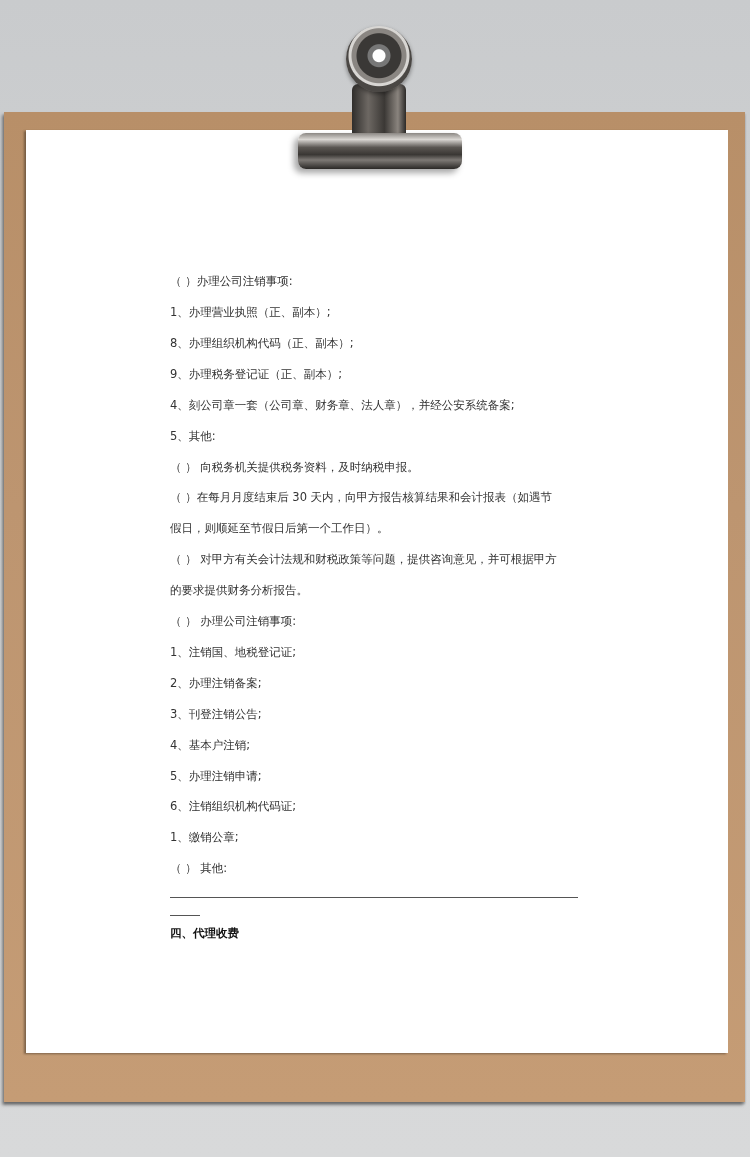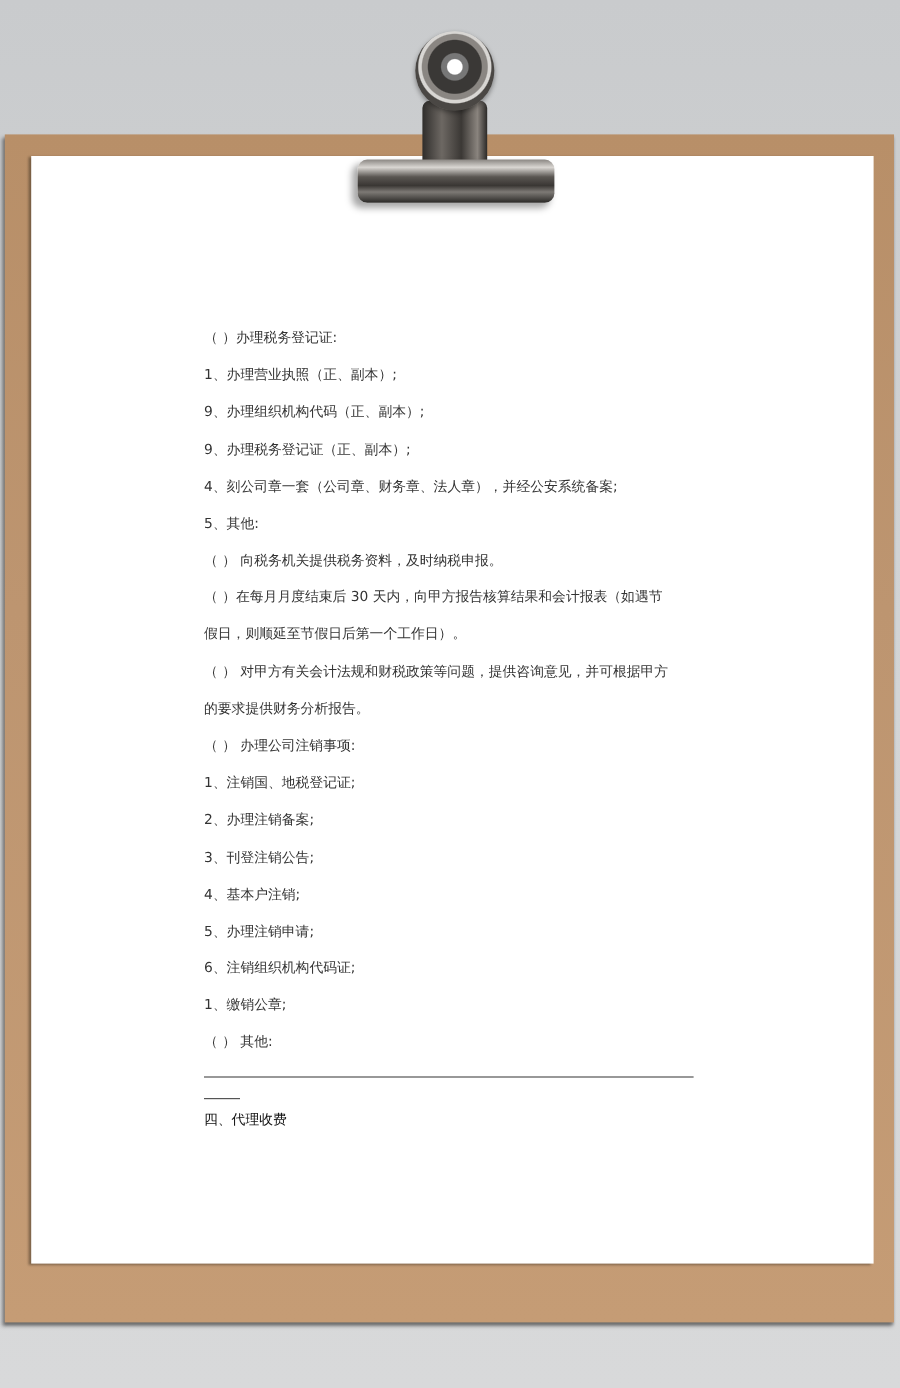--- a/index.html
+++ b/index.html
@@ -16,21 +16,21 @@
   .paper {
     position: absolute; left: 26px; top: 130px; width: 702px; height: 923px;
     background: #ffffff;
     box-shadow: -2px 1px 2px rgba(40,30,20,0.45);
   }
   .doc {
     position: absolute; left: 170px; top: 270px; width: 410px;
     color: #333; font-size: 11.5px;
   }
   .line { position: absolute; left: 0; white-space: nowrap; }
-  .bold { font-weight: normal; color: #111; }
+  .bold { font-weight: bold; color: #111; }
   .rule { position: absolute; left: 0; height: 1px; background: #555; }
   
   .clip-ring {
     position: absolute; left: 346px; top: 26px; width: 66px; height: 66px; border-radius: 50%;
     background: radial-gradient(circle at 50% 45%, #ffffff 0 6px, #777 7px 11px, #3a3836 12px 22px, #8a8682 23px 27px, #d8d6d3 28px 30px, #4a4744 31px 33px);
     box-shadow: 0 2px 4px rgba(0,0,0,0.4);
   }
   .clip-neck {
     position: absolute; left: 352px; top: 84px; width: 54px; height: 56px;
     background: linear-gradient(90deg, #2f2d2b 0%, #6d6863 30%, #3b3835 60%, #8a847e 85%, #2b2927 100%);
@@ -47,23 +47,23 @@
 <body>
 
 <div class="board"></div>
 <div class="paper"></div>
 
 <div class="clip-neck"></div>
 <div class="clip-ring"></div>
 <div class="clip-bar"></div>
 
 <div class="doc">
-  <div class="line" style="top:4px">（      ）办理税务登记证:</div>
+  <div class="line" style="top:4px">（      ）办理公司注销事项:</div>
   <div class="line" style="top:35px">1、办理营业执照（正、副本）;</div>
-  <div class="line" style="top:66px">9、办理组织机构代码（正、副本）;</div>
+  <div class="line" style="top:66px">8、办理组织机构代码（正、副本）;</div>
   <div class="line" style="top:97px">9、办理税务登记证（正、副本）;</div>
   <div class="line" style="top:128px">4、刻公司章一套（公司章、财务章、法人章），并经公安系统备案;</div>
   <div class="line" style="top:159px">5、其他:</div>
   <div class="line" style="top:190px">（      ）  向税务机关提供税务资料，及时纳税申报。</div>
   <div class="line" style="top:220px">（      ）在每月月度结束后 30  天内，向甲方报告核算结果和会计报表（如遇节</div>
   <div class="line" style="top:251px">假日，则顺延至节假日后第一个工作日）。</div>
   <div class="line" style="top:282px">（      ）  对甲方有关会计法规和财税政策等问题，提供咨询意见，并可根据甲方</div>
   <div class="line" style="top:313px">的要求提供财务分析报告。</div>
   <div class="line" style="top:344px">（      ）  办理公司注销事项:</div>
   <div class="line" style="top:375px">1、注销国、地税登记证;</div>

